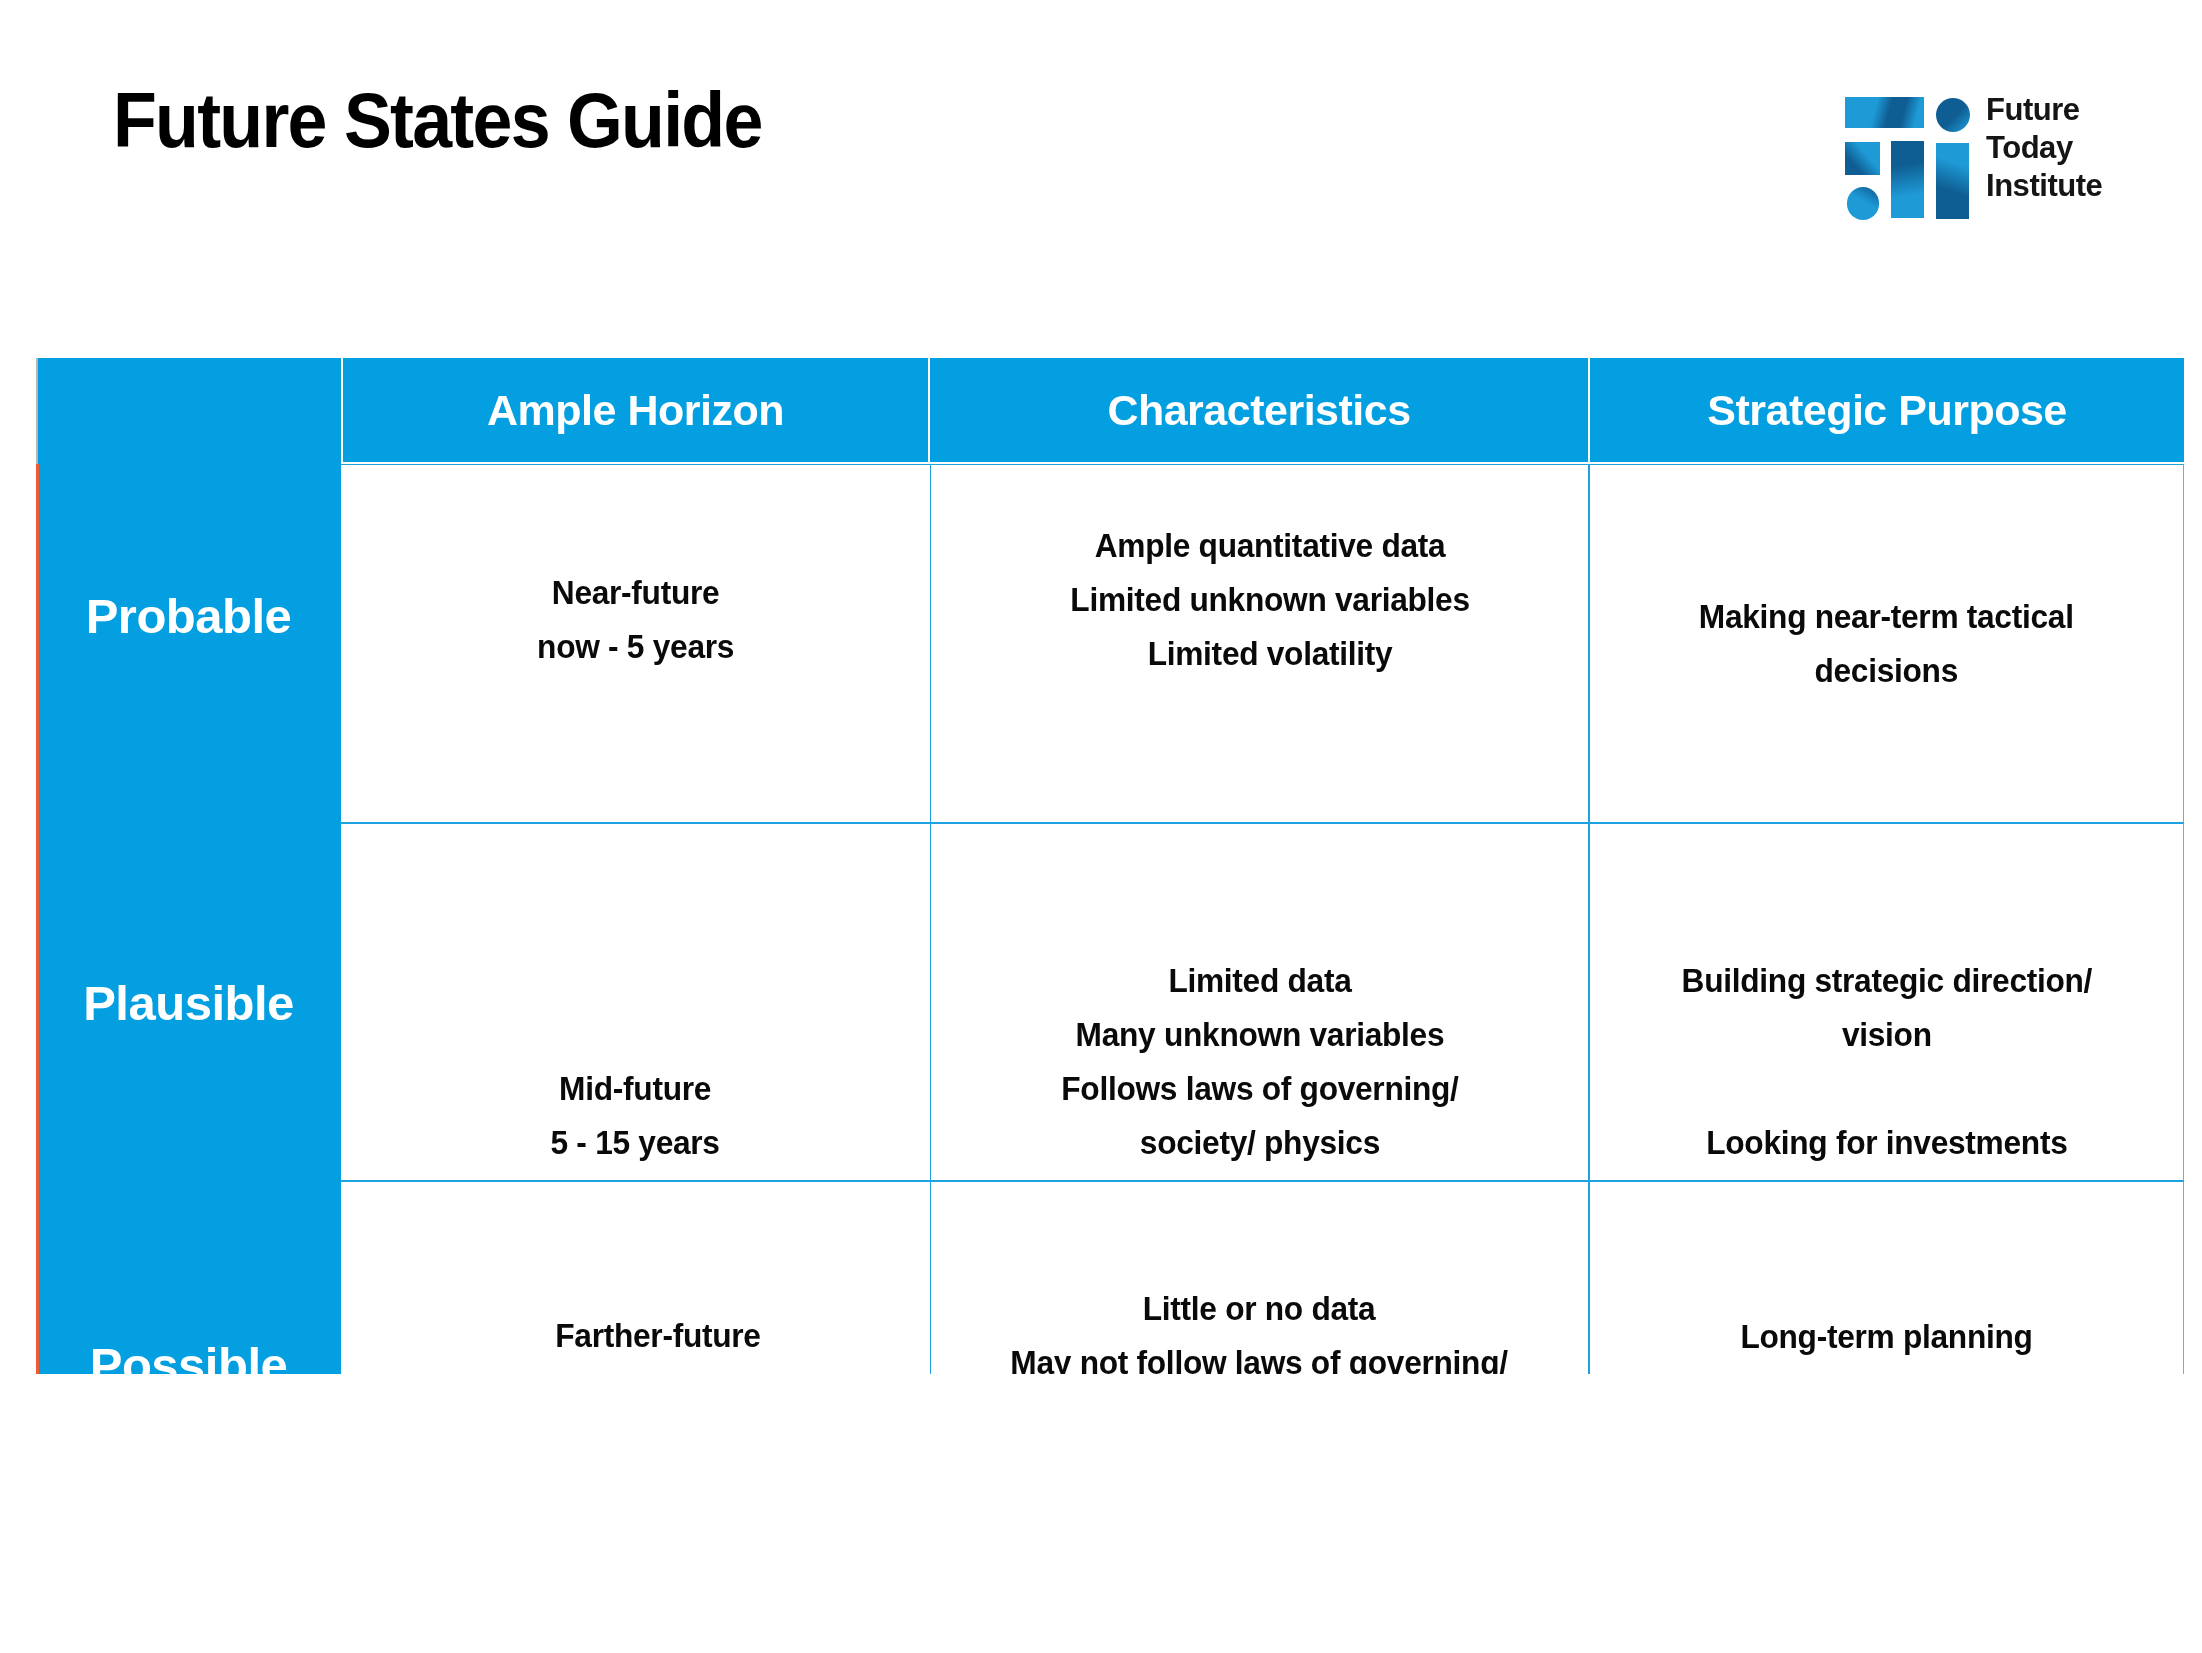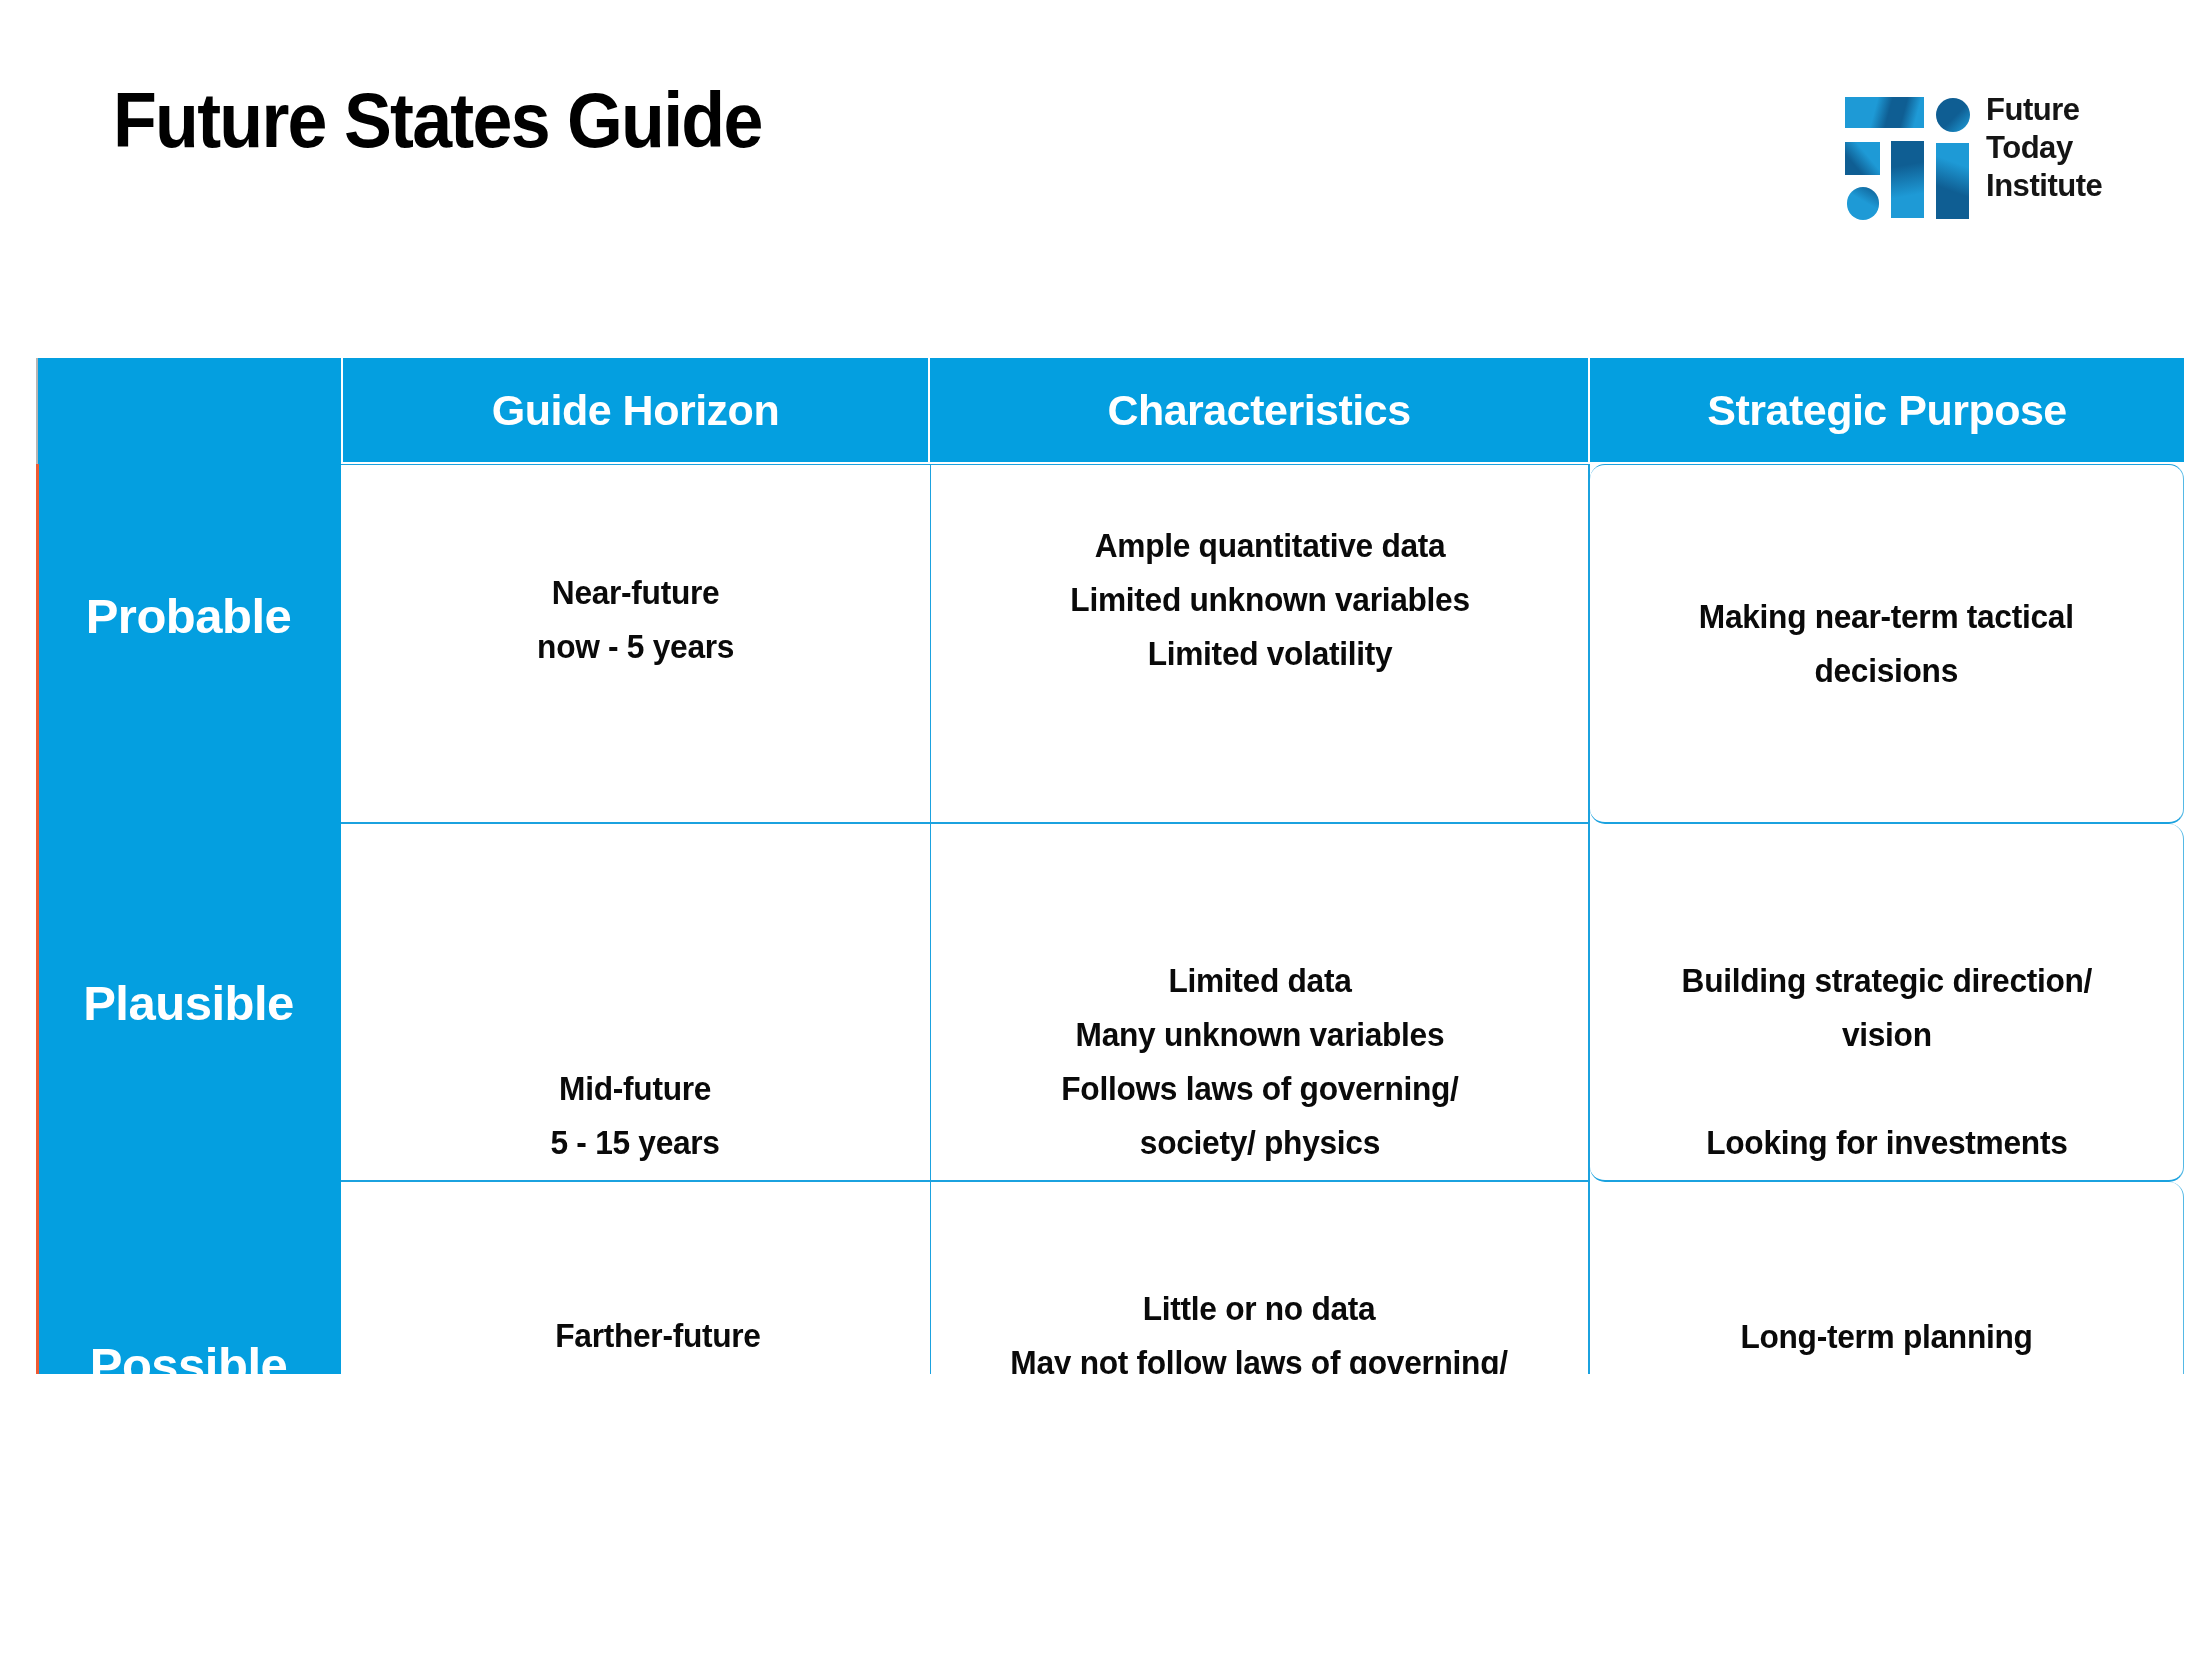--- a/index.html
+++ b/index.html
@@ -58,21 +58,21 @@
 
   
   .bcell{background:#fff;display:flex;align-items:center;justify-content:center;
          padding:9.6px 23px;color:#0a0a0a;font-size:33px;font-weight:700;}
   .bcell .lines{white-space:pre-line;text-align:center;line-height:54px;
                 letter-spacing:-0.3px;transform:scaleX(0.96);}
   .row1{border-top:1.9px solid #1BA2DF;border-bottom:2.9px solid #1BA2DF;}
   .row2{border-bottom:2.9px solid #1BA2DF;align-items:flex-end;}
   .row3{border-bottom:4.8px solid #0AA0DF;}
   .colB{border-left:1.9px solid #1BA2DF;border-right:2.9px solid #1BA2DF;}
-  .colC{border-right:1.9px solid #55B9E6;border-radius:15px;}
+  .colC{border-right:1.9px solid #55B9E6;}
   .colC.row3{border-bottom:1.9px solid #9AD4F2;}
   .pbig{padding-bottom:96px;}
   .pmid{padding-bottom:57px;}
 </style>
 </head>
 <body>
 
 <div class="page">
 
   <div class="title">Future States Guide</div>
@@ -95,21 +95,21 @@
 
     <div class="label-col">
       <div class="accent-gray"></div>
       <div class="accent-orange"></div>
       <div class="spacer"></div>
       <div class="label-cell r1">Probable</div>
       <div class="label-cell r2">Plausible</div>
       <div class="label-cell r3">Possible</div>
     </div>
 
-    <div class="hcell hc1">Guide Horizon</div>
+    <div class="hcell hc1">Ample Horizon</div>
     <div class="hcell hc2">Characteristics</div>
     <div class="hcell hc3">Strategic Purpose</div>
 
     <div class="bcell row1 pmid" style="grid-column:2;grid-row:2;">
       <div class="lines">Near-future
 now - 5 years</div>
     </div>
     <div class="bcell row1 colB pbig" style="grid-column:3;grid-row:2;padding-left:44px;">
       <div class="lines">Ample quantitative data
 Limited unknown variables

